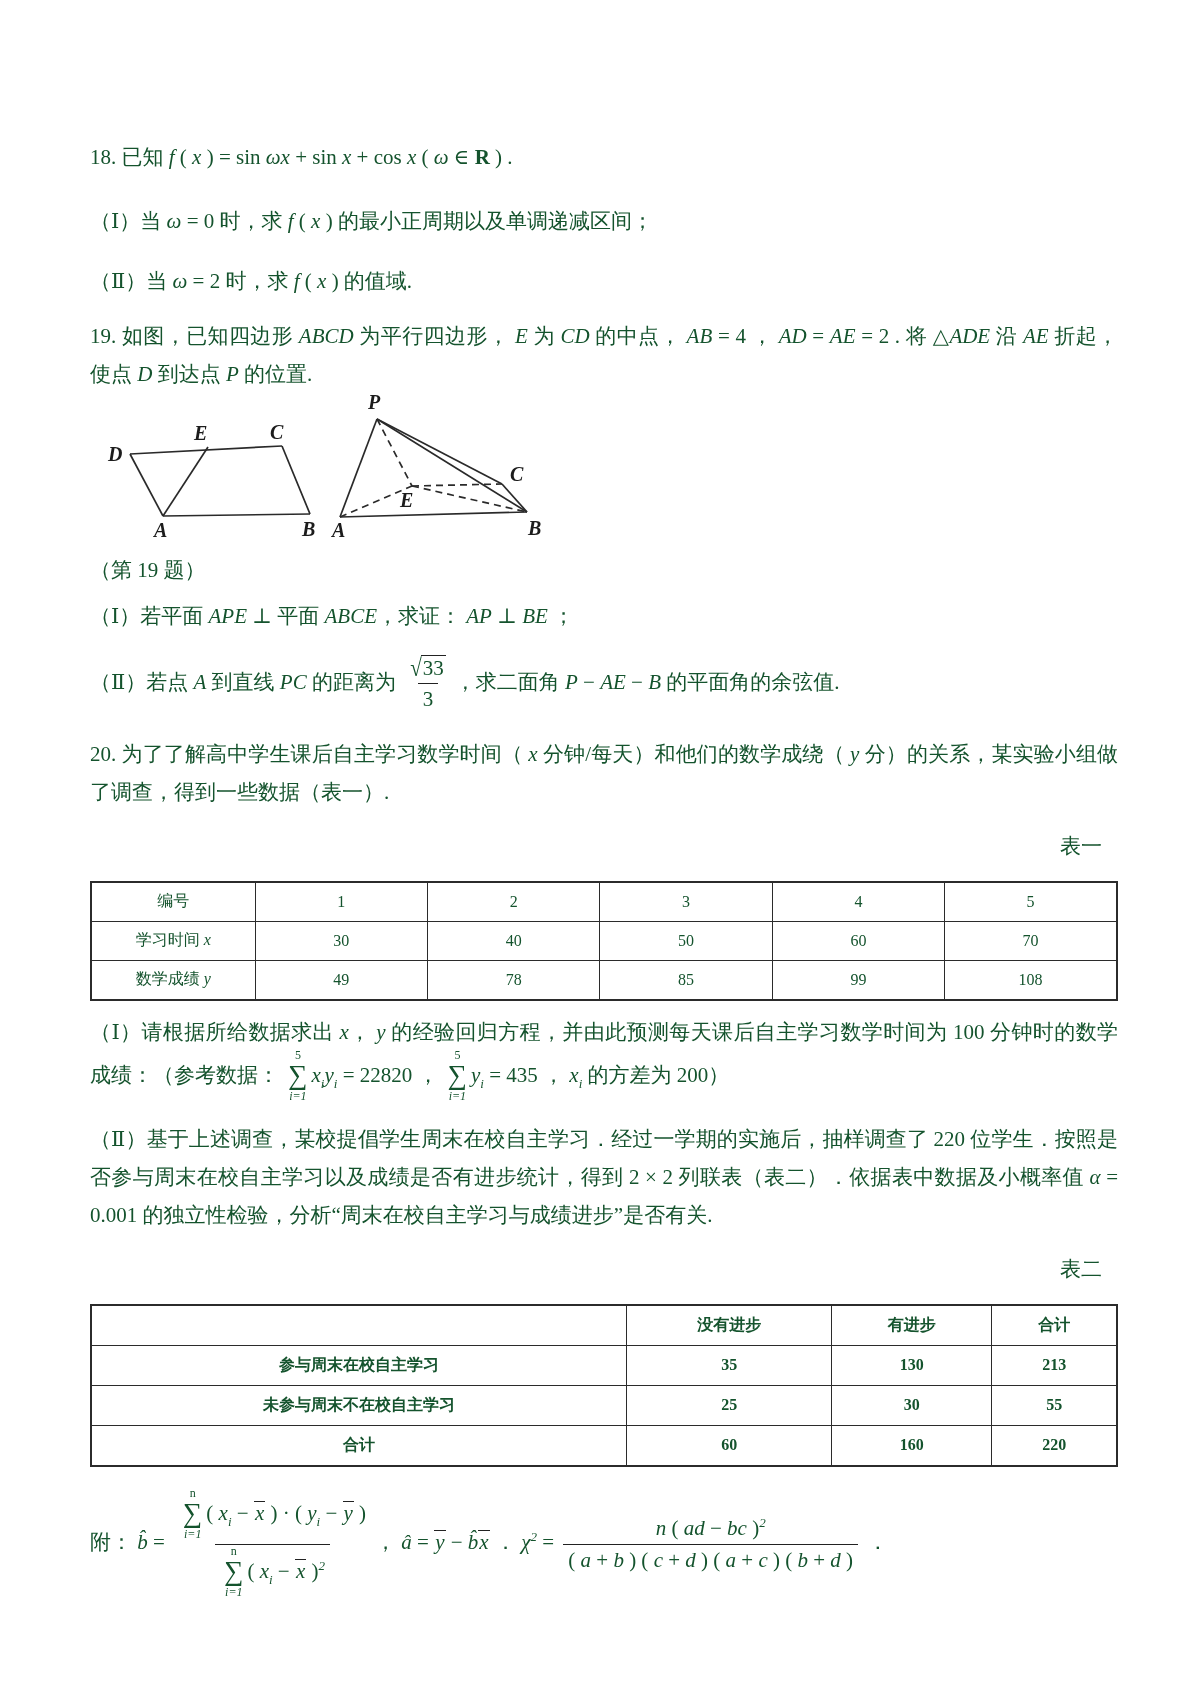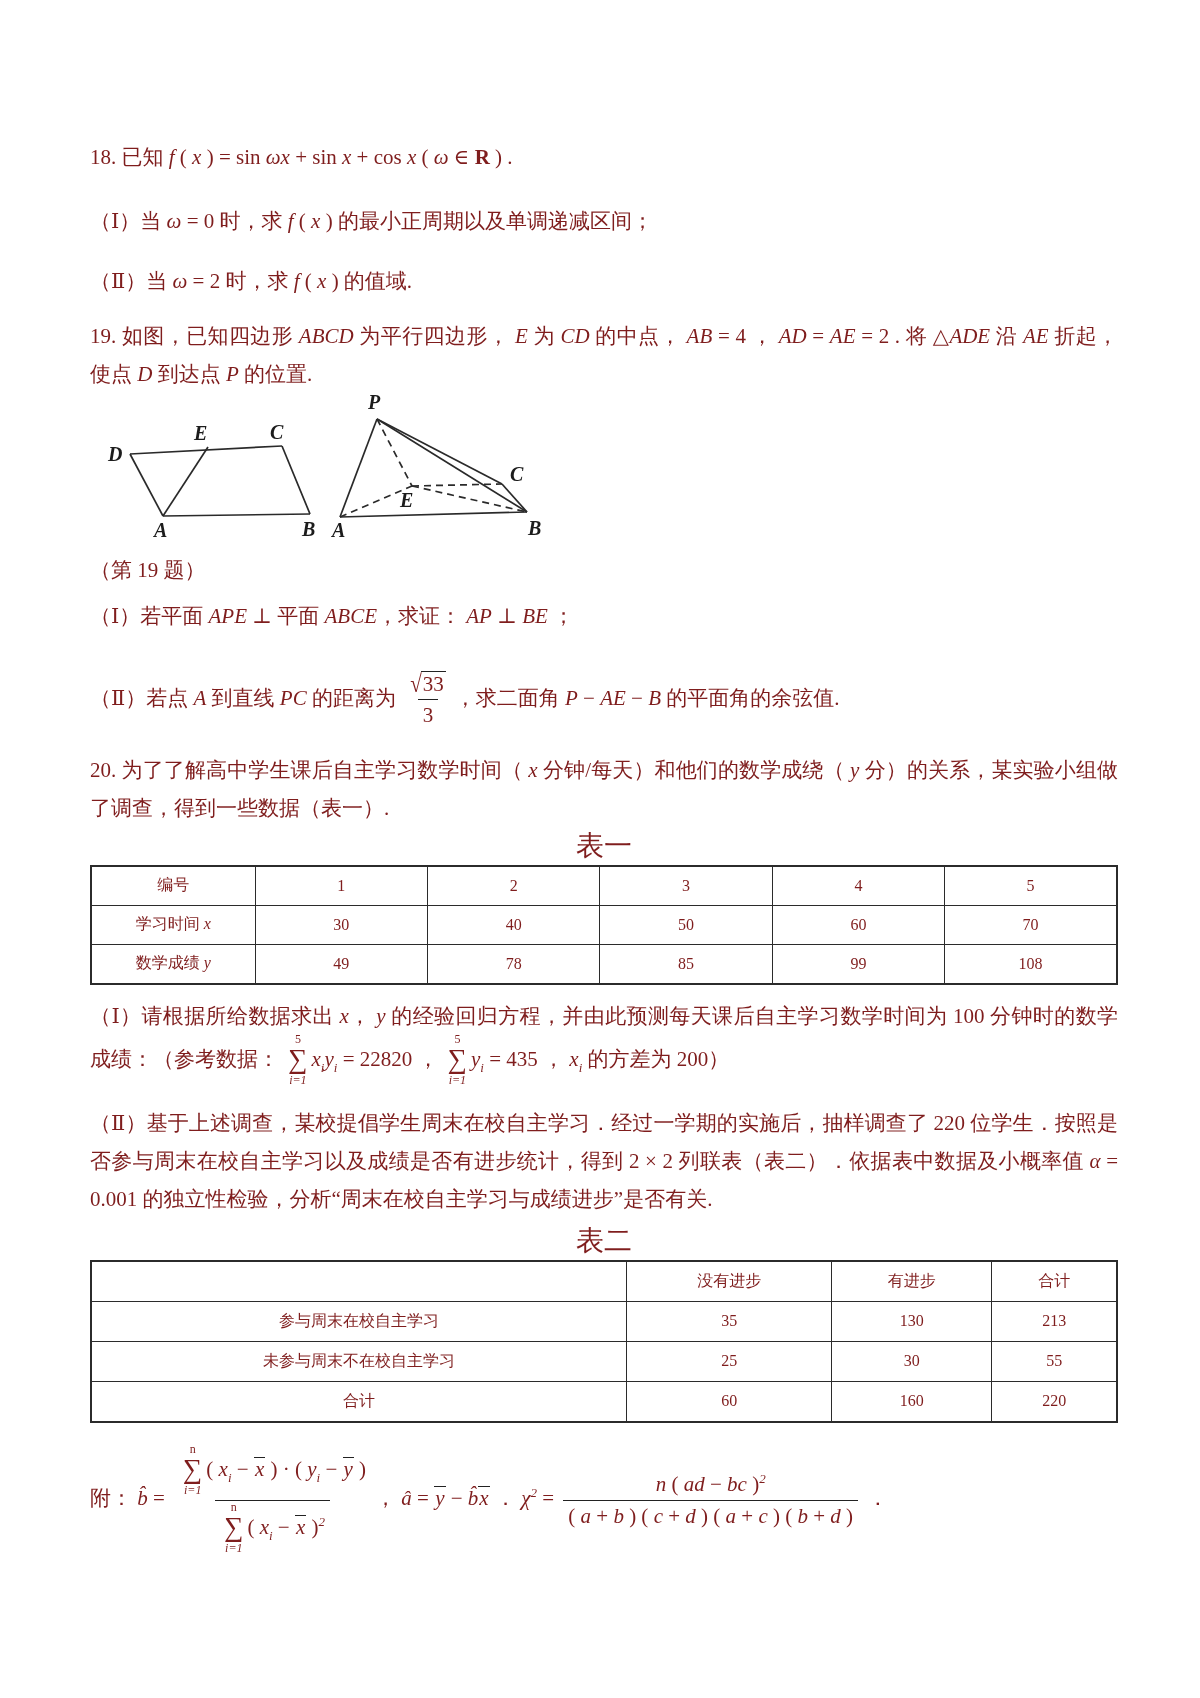--- a/index.html
+++ b/index.html
@@ -1,25 +1,25 @@
 <!DOCTYPE html>
 <html><head>
 <meta charset="utf-8">
 <style>
   html,body{margin:0;padding:0;background:#ffffff;}
   .page{position:relative;width:1200px;height:1698px;background:#ffffff;overflow:hidden;
-        font-family:"Liberation Serif","DejaVu Serif",serif;color:#7f1d1d;}
+        font-family:"Liberation Serif","DejaVu Serif",serif;color:#14532d;}
   .content{box-sizing:border-box;padding:138px 82px 0 90px;width:1200px;}
   .para{font-size:21px;line-height:38px;margin:0 0 24px;text-align:justify;}
   .caption{text-align:left;}
-  .tbl-title{font-size:28px;line-height:38px;text-align:center;margin:0;}
+  .tbl-title{font-size:21px;line-height:38px;text-align:right;margin:16px;}
   table{border-collapse:collapse;width:100%;table-layout:fixed;border:2px solid #2b2b2b;}
   td{border:1.6px solid #2b2b2b;text-align:center;font-size:16px;height:38px;padding:0 6px;
      overflow:hidden;white-space:nowrap;}
-  .t2 td{height:39px;}
+  .t2 td{height:39px;font-weight:bold;}
   
   .sc{font-style:normal;}
   .si{font-style:italic;}
   .sb{font-weight:bold;}
   sup{font-size:0.62em;}
   sub{font-size:0.62em;}
   .ol{display:inline-block;border-top:1.3px solid #222;line-height:1.05;font-style:italic;padding:0 1px;}
   .sqrt{white-space:nowrap;display:inline-block;line-height:1.1;}
   .rs{display:inline-block;transform:scaleY(1.18);margin-right:-1px;}
   .rb{display:inline-block;border-top:1.4px solid #222;padding:0 2px;line-height:1.15;}
@@ -75,21 +75,21 @@
         <line class="edge-dash" x1="316" y1="97" x2="406" y2="95"></line>
         <text class="fig-label" x="272" y="20">P</text>
         <text class="fig-label" x="304" y="118">E</text>
         <text class="fig-label" x="414" y="92">C</text>
         <text class="fig-label" x="236" y="148">A</text>
         <text class="fig-label" x="432" y="146">B</text>
       </svg>
     </div>
 
     <p class="para caption" style="margin:6px 0 8px;"><span class="sc">（第 19 题）</span></p>
-    <p class="para" style="margin-bottom:28px;"><span class="sc">（Ⅰ）若平面 </span><span class="si">APE</span><span class="sc"> ⊥ 平面 </span><span class="si">ABCE</span><span class="sc">，求证： </span><span class="si">AP</span><span class="sc"> ⊥ </span><span class="si">BE</span><span class="sc"> ；</span></p>
+    <p class="para" style="margin-bottom:12px;"><span class="sc">（Ⅰ）若平面 </span><span class="si">APE</span><span class="sc"> ⊥ 平面 </span><span class="si">ABCE</span><span class="sc">，求证： </span><span class="si">AP</span><span class="sc"> ⊥ </span><span class="si">BE</span><span class="sc"> ；</span></p>
     <p class="para" style="margin-bottom:14px;"><span class="sc">（Ⅱ）若点 </span><span class="si">A</span><span class="sc"> 到直线 </span><span class="si">PC</span><span class="sc"> 的距离为 </span><span class="frac">
           <span class="fn"><span class="sqrt"><span class="rs">√</span><span class="rb">33</span></span></span>
           <span class="fd"><span class="sc">3</span></span>
         </span><span class="sc">，求二面角 </span><span class="si">P</span><span class="sc"> − </span><span class="si">AE</span><span class="sc"> − </span><span class="si">B</span><span class="sc"> 的平面角的余弦值.</span></p>
 
     <p class="para" style="margin-bottom:0;"><span class="sc">20. 为了了解高中学生课后自主学习数学时间（ </span><span class="si">x</span><span class="sc"> 分钟/每天）和他们的数学成绕（ </span><span class="si">y</span><span class="sc"> 分）的关系，某实验小组做了调查，得到一些数据（表一）.</span></p>
 
     <p class="tbl-title">表一</p>
     <table class="t1">
       <colgroup>

